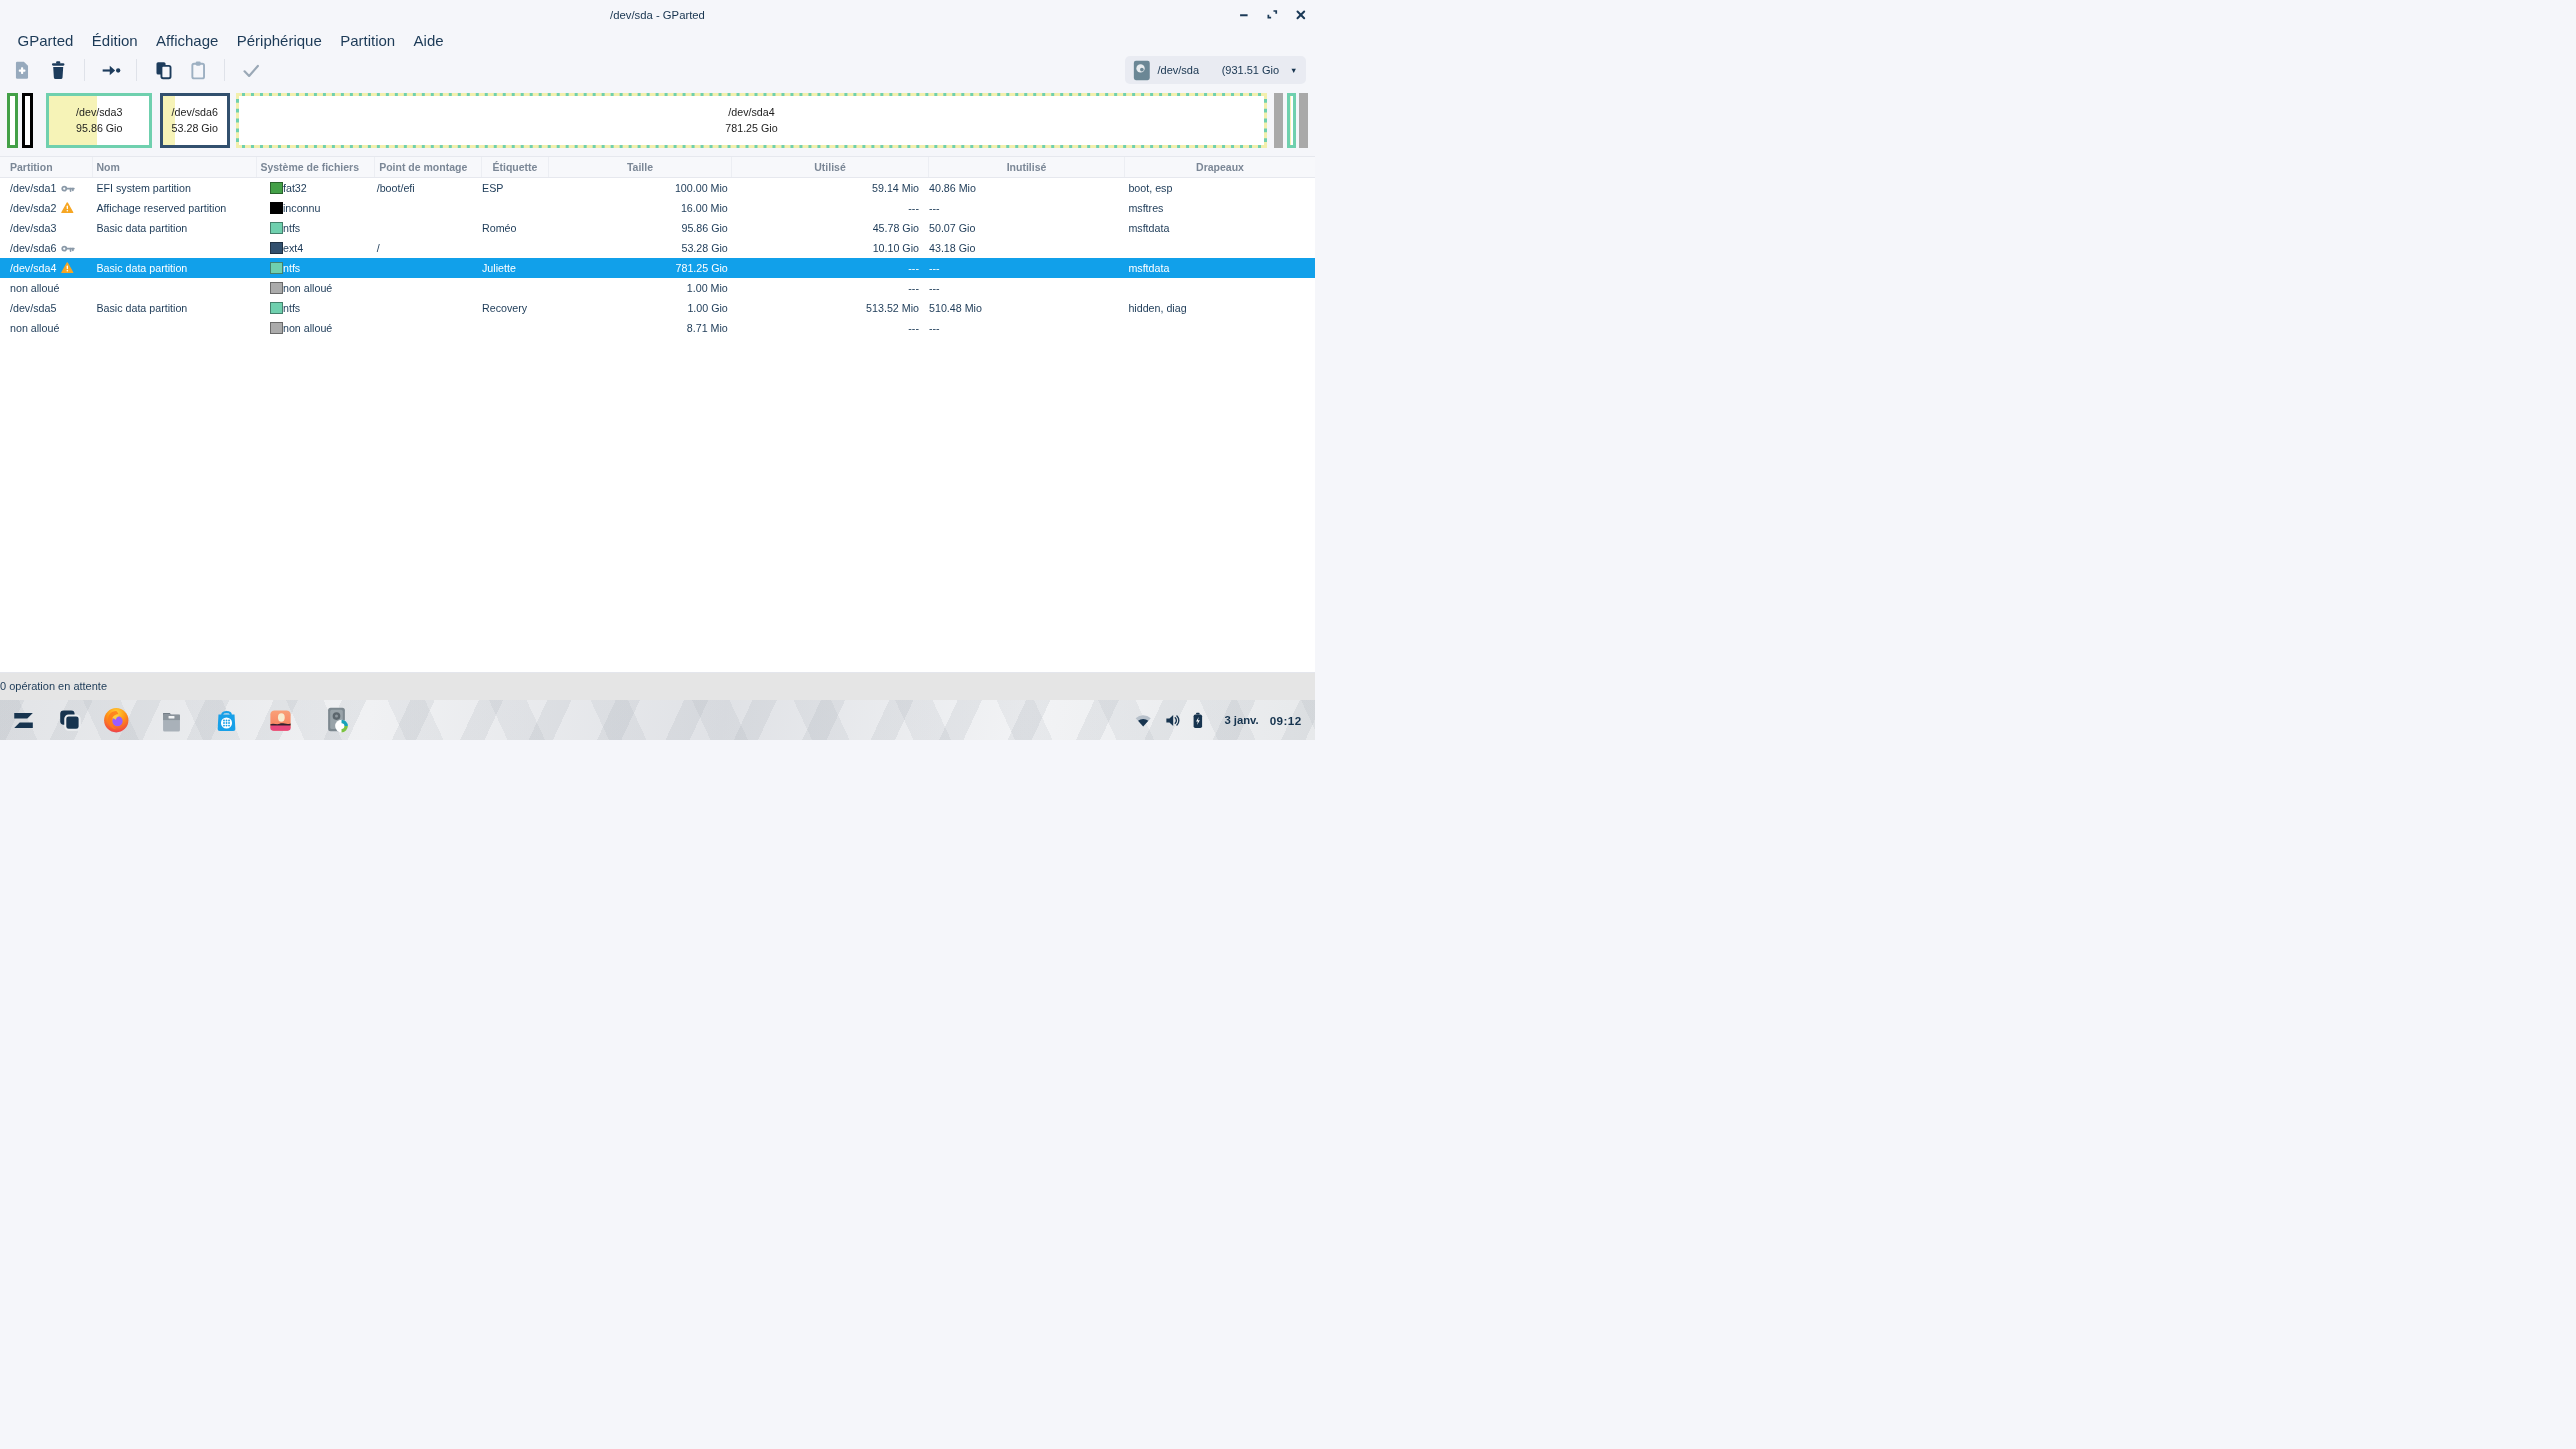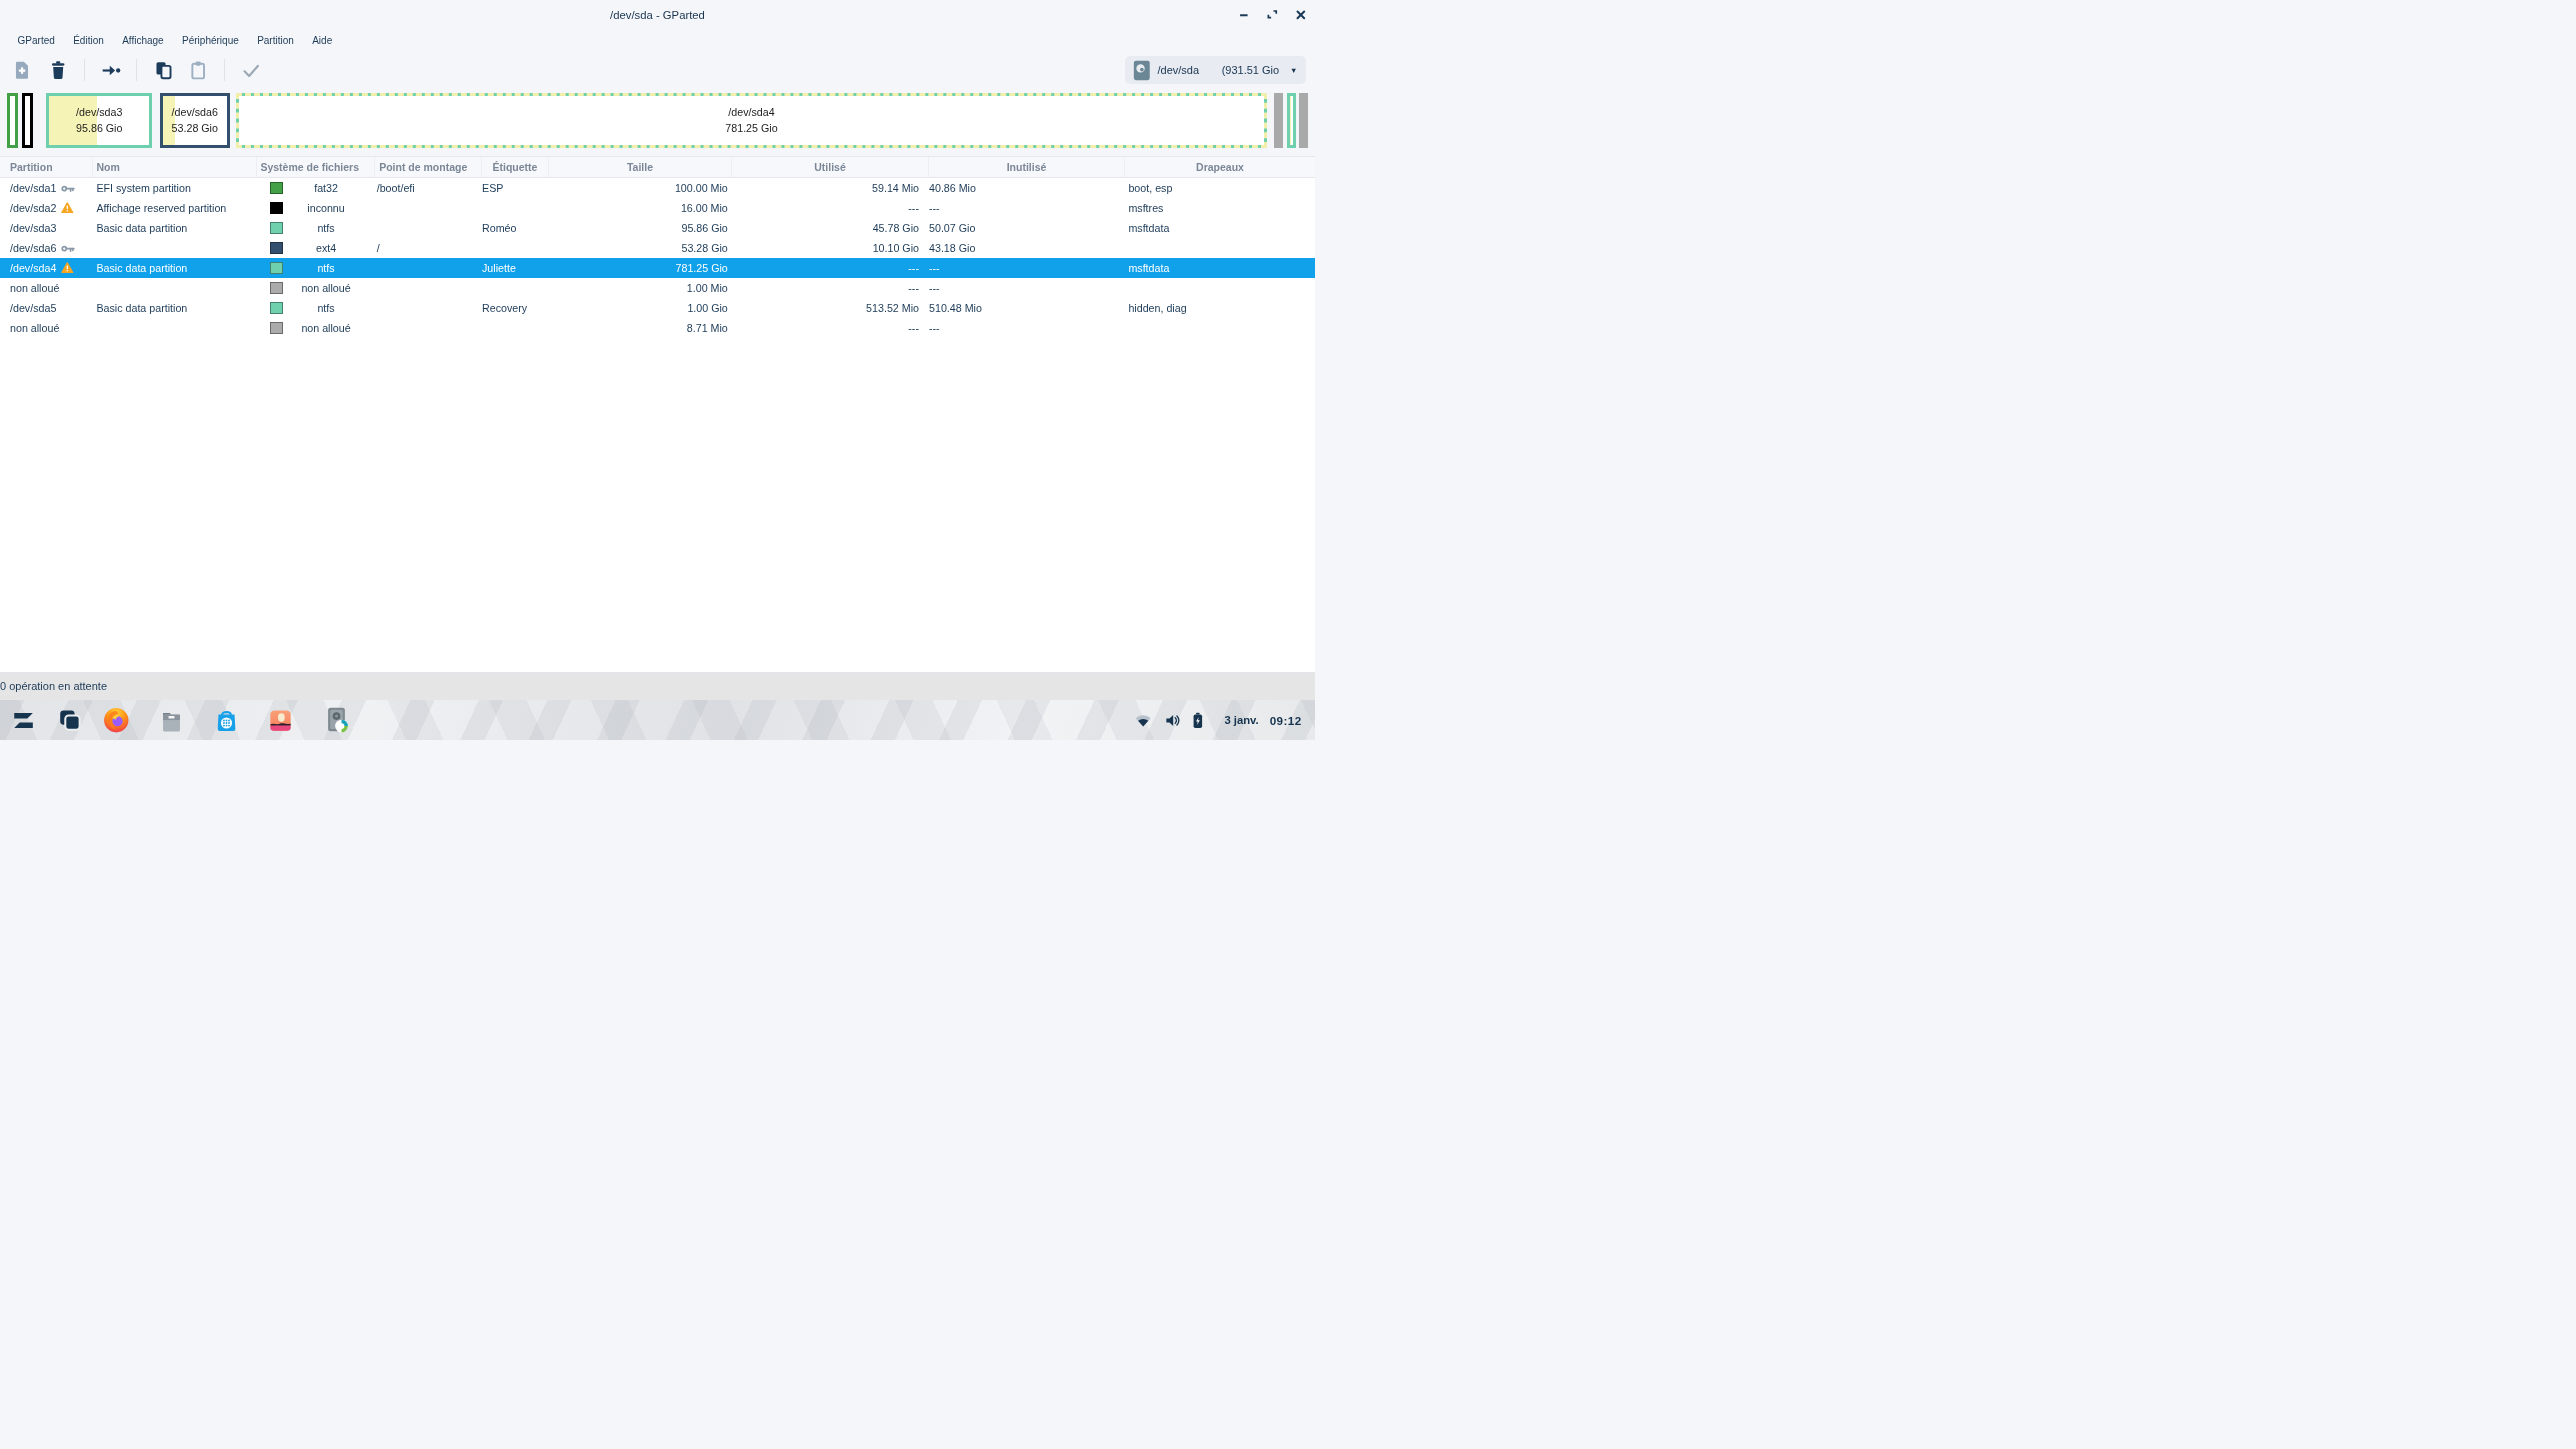--- a/index.html
+++ b/index.html
@@ -9,21 +9,21 @@
   .window { position:absolute; left:0; top:0; right:0; bottom:40px; display:flex; flex-direction:column; background:#f5f6fa; }
 
   
   .titlebar { height:29px; position:relative; display:flex; align-items:center; justify-content:center; flex:none; }
   .titlebar .title { font-size:11.3px; font-weight:400; color:#17344f; }
   .winbtns { position:absolute; right:5px; top:0; height:29px; display:flex; align-items:center; gap:10px; }
   .winbtn { width:18.4px; height:18.4px; display:flex; align-items:center; justify-content:center; cursor:default; }
 
   
   .menubar { height:23.5px; display:flex; align-items:center; padding-left:8.4px; flex:none; }
-  .menu-item { font-size:10px; color:#1c3a57; padding:3.4px 9.2px; border-radius:3.4px; }
+  .menu-item { font-size:15px; color:#1c3a57; padding:3.4px 9.2px; border-radius:3.4px; }
 
   
   .toolbar { height:35px; display:flex; align-items:center; padding-left:8.4px; flex:none; }
   .tool-btn { width:28.5px; height:28.5px; display:flex; align-items:center; justify-content:center; margin-right:6.7px; border-radius:4.2px; }
   .tool-sep { width:0.8px; height:22px; background:#dfe2e9; margin:0 11.7px 0 5px; }
   .device-combo { margin-left:auto; margin-right:9.2px; width:181px; height:28px; background:#e9ebf2; border-radius:5px; display:flex; align-items:center; padding:0 8.4px; gap:6.7px; }
   .device-combo .dev-name { font-size:11px; color:#17344f; }
   .device-combo .dev-size { font-size:11px; color:#17344f; margin-left:auto; }
   .device-combo .caret { font-size:7.5px; color:#17344f; margin-left:4.2px; }
 
@@ -52,21 +52,21 @@
 
   .tbody { flex:1 1 auto; background:#fff; overflow:hidden; }
   .tr { height:20px; font-size:10.7px; color:#1c3a57; }
   .tr.selected { background:#11a0ea; color:#fff; }
   .td { overflow:hidden; white-space:nowrap; }
   .c-part { display:flex; align-items:center; padding-left:10px; gap:5px; }
   .row-icon { display:flex; align-items:center; }
   .c-name { padding-left:3.4px; }
   .c-fs { display:flex; align-items:center; }
   .swatch { width:12.6px; height:12.6px; margin-left:13.4px; border:0.8px solid rgba(0,0,0,.38); flex:none; }
-  .fsname { flex:1; text-align:center; padding-right:5.9px; }
+  .fsname { flex:1; text-align:left; padding-right:5.9px; }
   .c-mount { padding-left:1.7px; }
   .c-size { text-align:right; padding-right:4.2px; }
   .c-used { text-align:right; padding-right:10px; }
   .c-unused { padding-right:17px; }
   .c-flags { padding-left:3.4px; }
 
   
   .statusbar { height:28.5px; background:#e5e5e5; border-top:0.8px solid #e4e6ec; display:flex; align-items:center; flex:none; }
   .statusbar span { font-size:11px; color:#1c3a57; }
 

